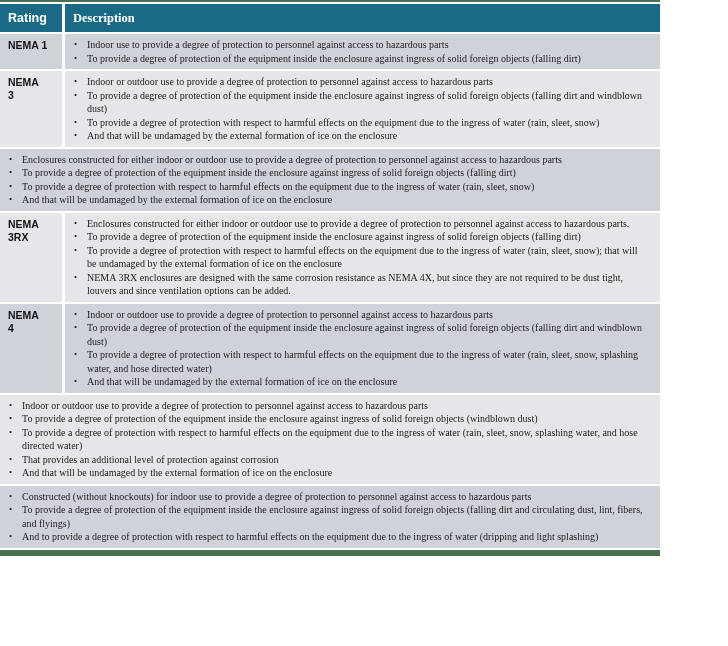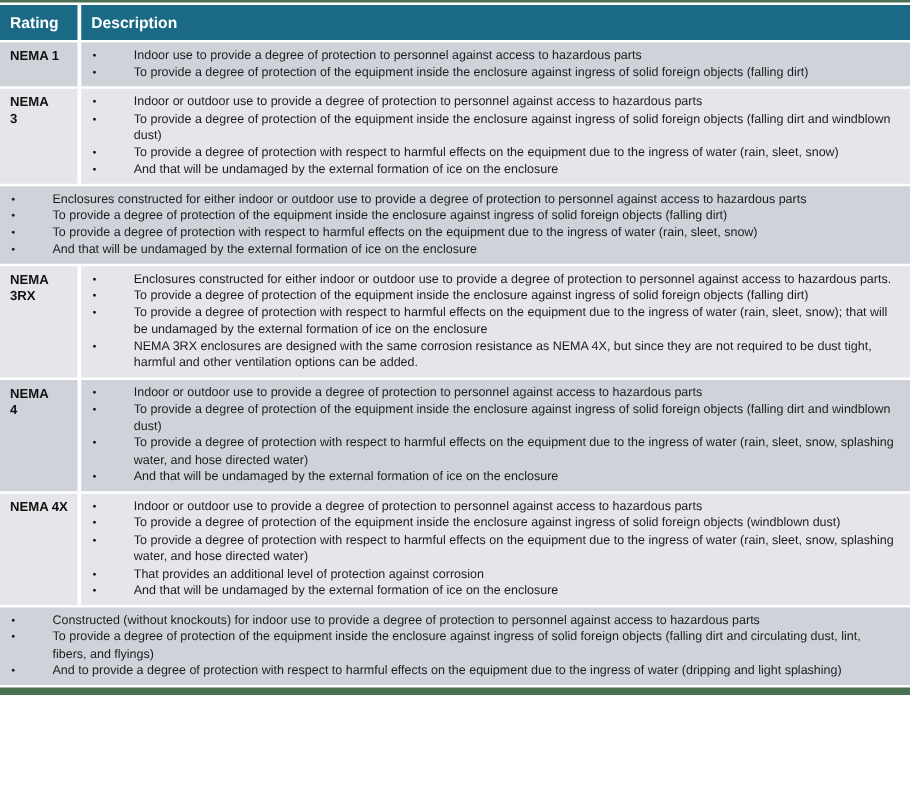--- a/index.html
+++ b/index.html
@@ -1,35 +1,35 @@
 <!DOCTYPE html>
 <html><head>
 <meta charset="utf-8">
 <style>
   html, body { margin:0; padding:0; background:#ffffff; }
   body { width:728px; font-family:"Liberation Sans", sans-serif; -webkit-font-smoothing:antialiased; }
-  .nema-table { width:728px; box-sizing:border-box; }
+  .nema-table { width:660px; box-sizing:border-box; }
   .accent-top { height:2px; background:#4A7052; margin-bottom:2px; }
   .accent-bottom { height:6px; background:#4A7052; margin-top:2px; }
 
   .header-row { display:flex; background:#1A6A85; margin-bottom:2px; }
   .header-cell { color:#ffffff; font-weight:bold; font-size:12.5px; line-height:13px; padding:8px 8px 7px 8px; box-sizing:border-box; }
   .rating-col { flex:0 0 65px; width:65px; border-right:3px solid #ffffff; }
-  .desc-col { flex:1; min-width:0; }
+  .desc-col { flex:1; min-width:0;font-family:Liberation Serif, serif; }
 
   .row { display:flex; margin-bottom:2px; }
   .row.shade-dark { background:#CFD3D9; }
   .row.shade-light { background:#E4E6E9; }
 
   .rating-cell { font-weight:bold; font-size:10.5px; line-height:13px; color:#121212; padding:5px 3px 4px 8px; box-sizing:border-box; white-space:pre-line; }
   .desc-cell { padding:4px 12px 4px 0; box-sizing:border-box; }
 
   .bullet-line { display:flex; align-items:flex-start; font-size:10px; line-height:13.5px; color:#1c1c1c; }
   .bullet { flex:0 0 13px; margin-left:9px; text-align:left; font-size:9px; line-height:13.5px; color:#1c1c1c; }
-  .btext { flex:1; min-width:0;margin-left:20px; }
+  .btext { flex:1; min-width:0; }
 </style>
 </head>
 <body>
 
 <div class="nema-table">
   <div class="accent-top"></div>
 
   <div class="header-row">
     <div class="header-cell rating-col">Rating</div>
     <div class="header-cell desc-col">Description</div>
@@ -102,21 +102,21 @@
           <div class="bullet-line">
     <span class="bullet">•</span>
     <span class="btext">To provide a degree of protection of the equipment inside the enclosure against ingress of solid foreign objects (falling dirt)</span>
   </div>
           <div class="bullet-line">
     <span class="bullet">•</span>
     <span class="btext">To provide a degree of protection with respect to harmful effects on the equipment due to the ingress of water (rain, sleet, snow); that will be undamaged by the external formation of ice on the enclosure</span>
   </div>
           <div class="bullet-line">
     <span class="bullet">•</span>
-    <span class="btext">NEMA 3RX enclosures are designed with the same corrosion resistance as NEMA 4X, but since they are not required to be dust tight, harmful and other ventilation options can be added.</span>
+    <span class="btext">NEMA 3RX enclosures are designed with the same corrosion resistance as NEMA 4X, but since they are not required to be dust tight, louvers and since ventilation options can be added.</span>
   </div>
         </div>
   </div>
       <div class="row shade-dark">
     <div class="rating-cell rating-col">NEMA
 4</div>
     <div class="desc-cell desc-col">
           <div class="bullet-line">
     <span class="bullet">•</span>
     <span class="btext">Indoor or outdoor use to provide a degree of protection to personnel against access to hazardous parts</span>
@@ -129,21 +129,20 @@
     <span class="bullet">•</span>
     <span class="btext">To provide a degree of protection with respect to harmful effects on the equipment due to the ingress of water (rain, sleet, snow, splashing water, and hose directed water)</span>
   </div>
           <div class="bullet-line">
     <span class="bullet">•</span>
     <span class="btext">And that will be undamaged by the external formation of ice on the enclosure</span>
   </div>
         </div>
   </div>
       <div class="row shade-light">
-    <div class="rating-cell rating-col">NEMA 4X</div>
     <div class="desc-cell desc-col">
           <div class="bullet-line">
     <span class="bullet">•</span>
     <span class="btext">Indoor or outdoor use to provide a degree of protection to personnel against access to hazardous parts</span>
   </div>
           <div class="bullet-line">
     <span class="bullet">•</span>
     <span class="btext">To provide a degree of protection of the equipment inside the enclosure against ingress of solid foreign objects (windblown dust)</span>
   </div>
           <div class="bullet-line">

